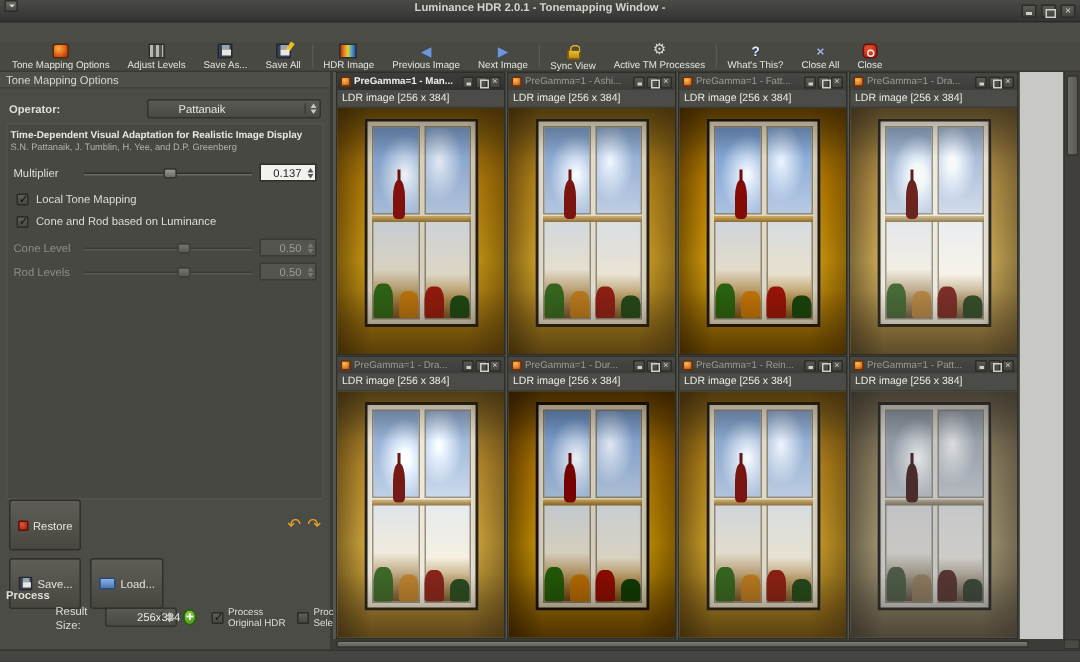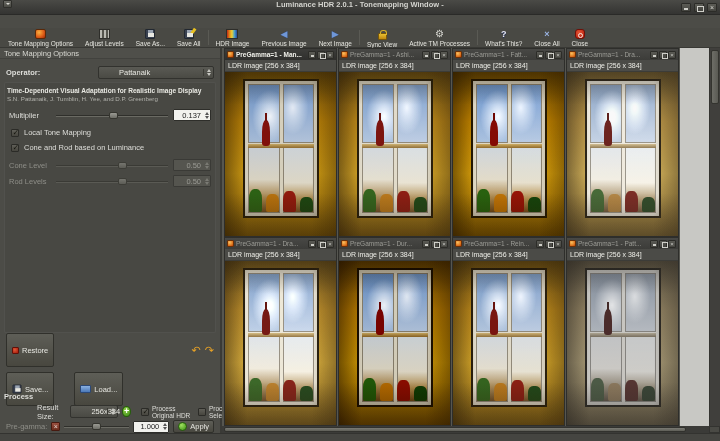--- a/index.html
+++ b/index.html
@@ -330,21 +330,21 @@
       <span class="btn">
         <span class="i-restore"></span>
         <span>Restore</span>
       </span>
       <span style="margin-left:auto; display:flex; gap:4px;">
         <span class="i-undo">↶</span>
         <span class="i-undo">↷</span>
       </span>
     </div>
 
-    <div class="row" style="top:324px; height:16px; display:flex; gap:20px; padding:0 6px;">
+    <div class="row" style="top:324px; height:16px; display:flex; gap:6px; padding:0 6px;">
       <span class="btn">
         <span class="i-floppy" style="transform:scale(.9);"></span>
         <span>Save...</span>
       </span>
       <span class="btn">
         <span class="i-load"></span>
         <span>Load...</span>
       </span>
     </div>
 
@@ -365,38 +365,20 @@
       <span style="display:flex; align-items:center; gap:3px; margin-left:6px;">
         <span class="chk on"></span>
         <span class="chk2lbl" style="width:42px;">Process Original HDR</span>
       </span>
       <span style="display:flex; align-items:center; gap:3px;">
         <span class="chk"></span>
         <span class="chk2lbl" style="width:36px;">Process Selection</span>
       </span>
     </div>
 
-    <div class="row" style="top:371px; height:15px; display:flex; align-items:center; padding:0 6px; gap:4px;">
-      <span class="lbl dis">Pre-gamma:</span>
-      <span class="i-gamma">×</span>
-      <span class="slider" style="flex:1;">
-          <span class="handle" style="left:42%;"></span>
-        </span>
-      <span class="spin" style="width:36px; height:12px;">
-        <span>1.000</span>
-        <span class="arrs">
-            <span class="tri-u"></span>
-            <span class="tri-d"></span>
-          </span>
-      </span>
-      <span class="btn" style="height:13px; padding:0 4px;">
-        <span class="i-apply"></span>
-        <span>Apply</span>
-      </span>
-    </div>
   </div>
 
   <div class="mdi">
     <div class="mdi-empty"></div>
     <div class="vscroll">
         <span class="vh"></span>
       </div>
     <div class="hscroll">
         <span class="hh"></span>
       </div>

